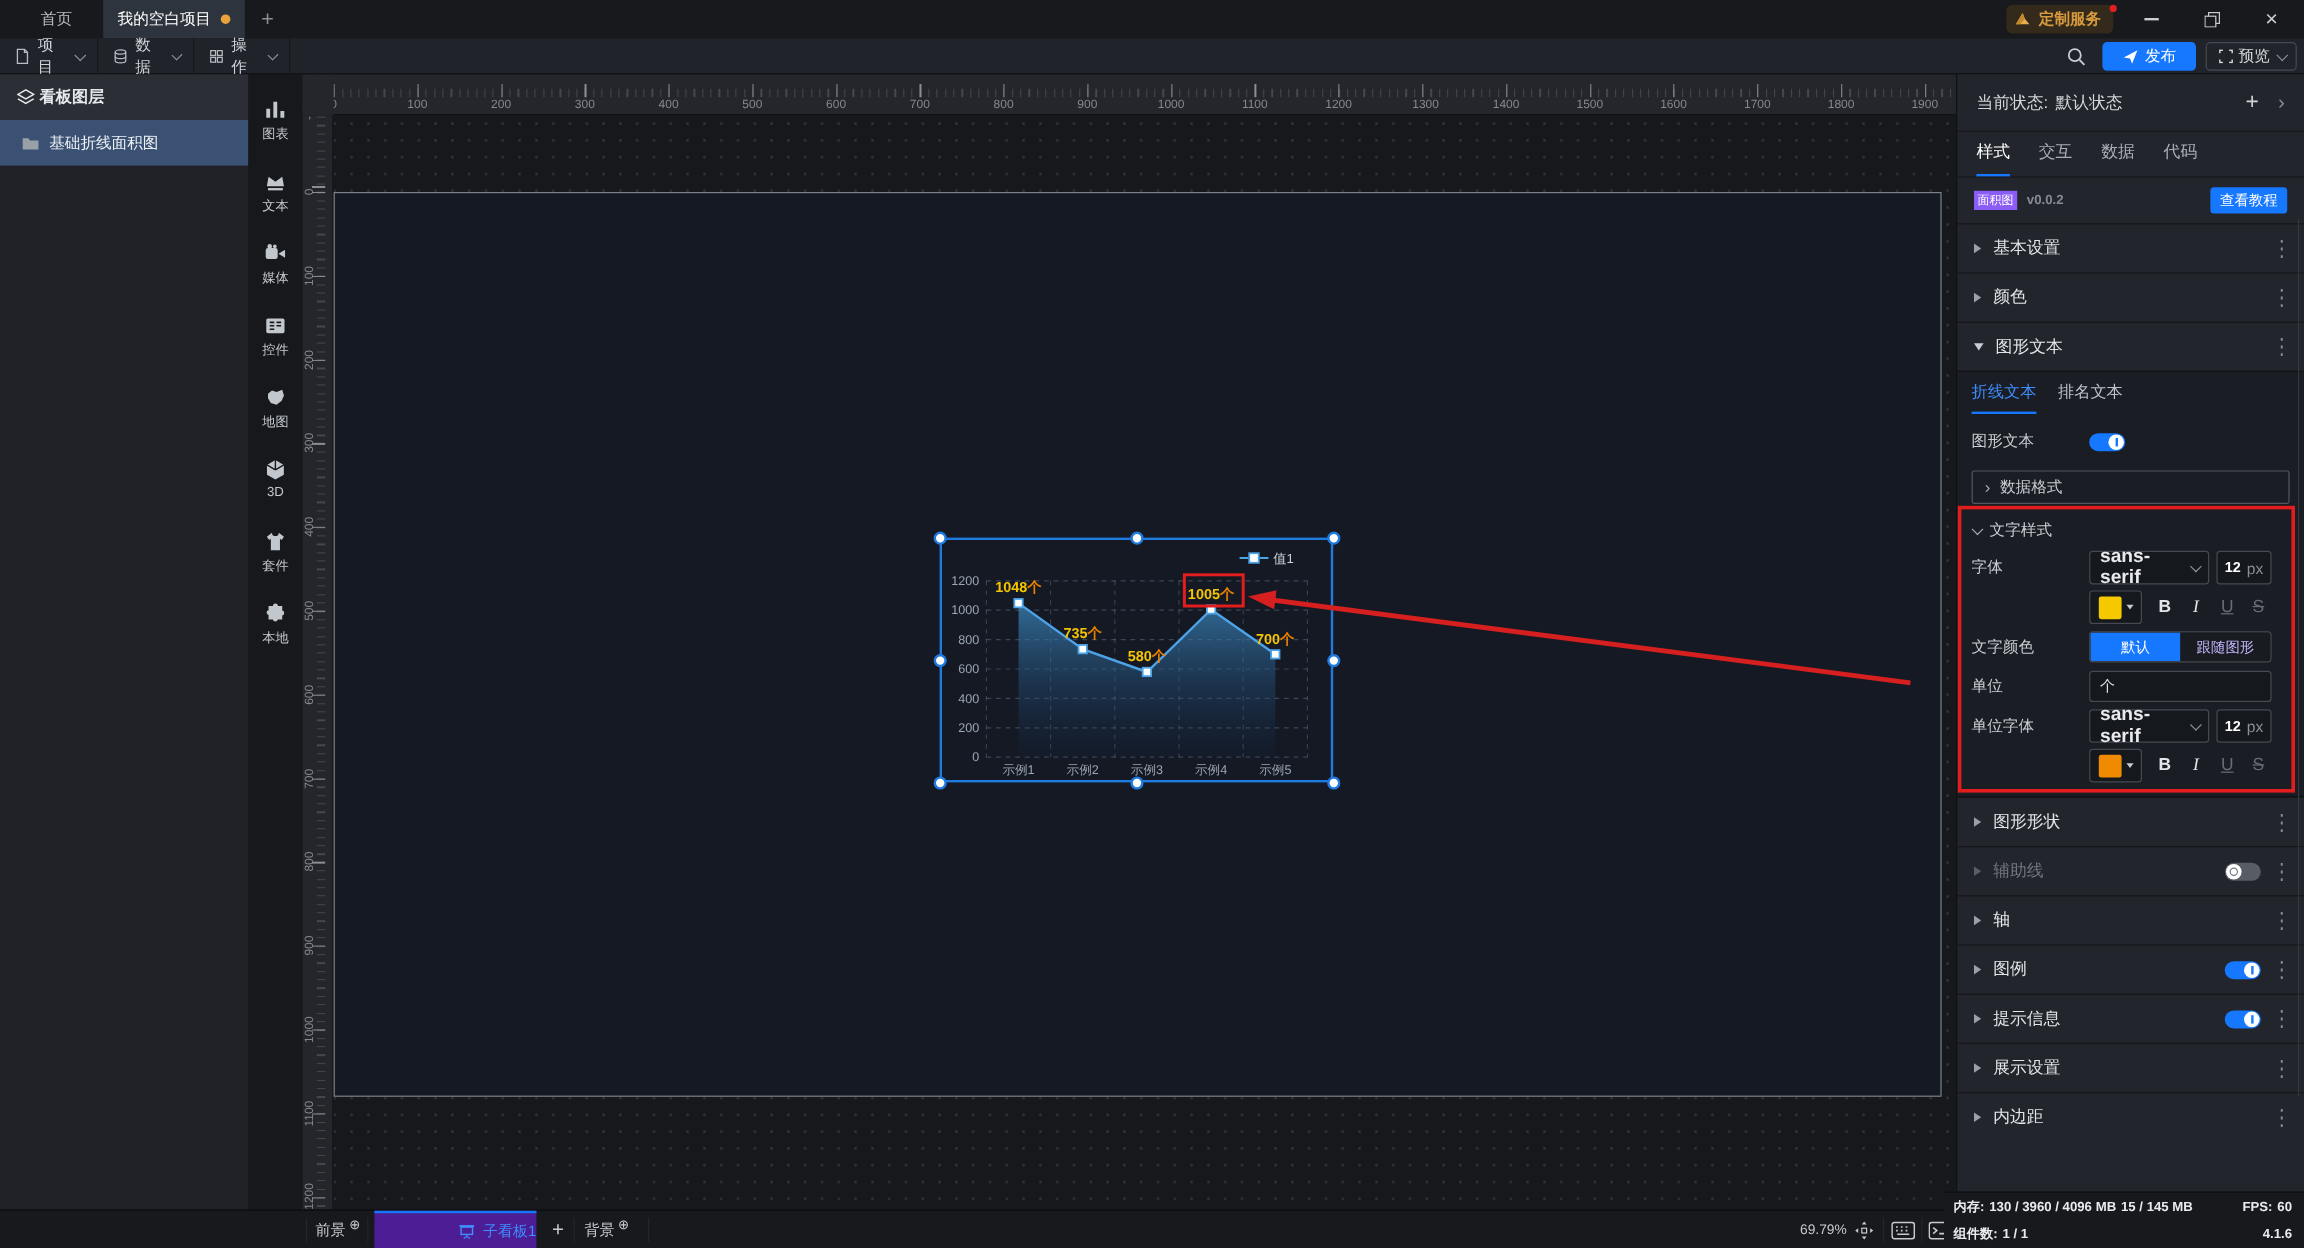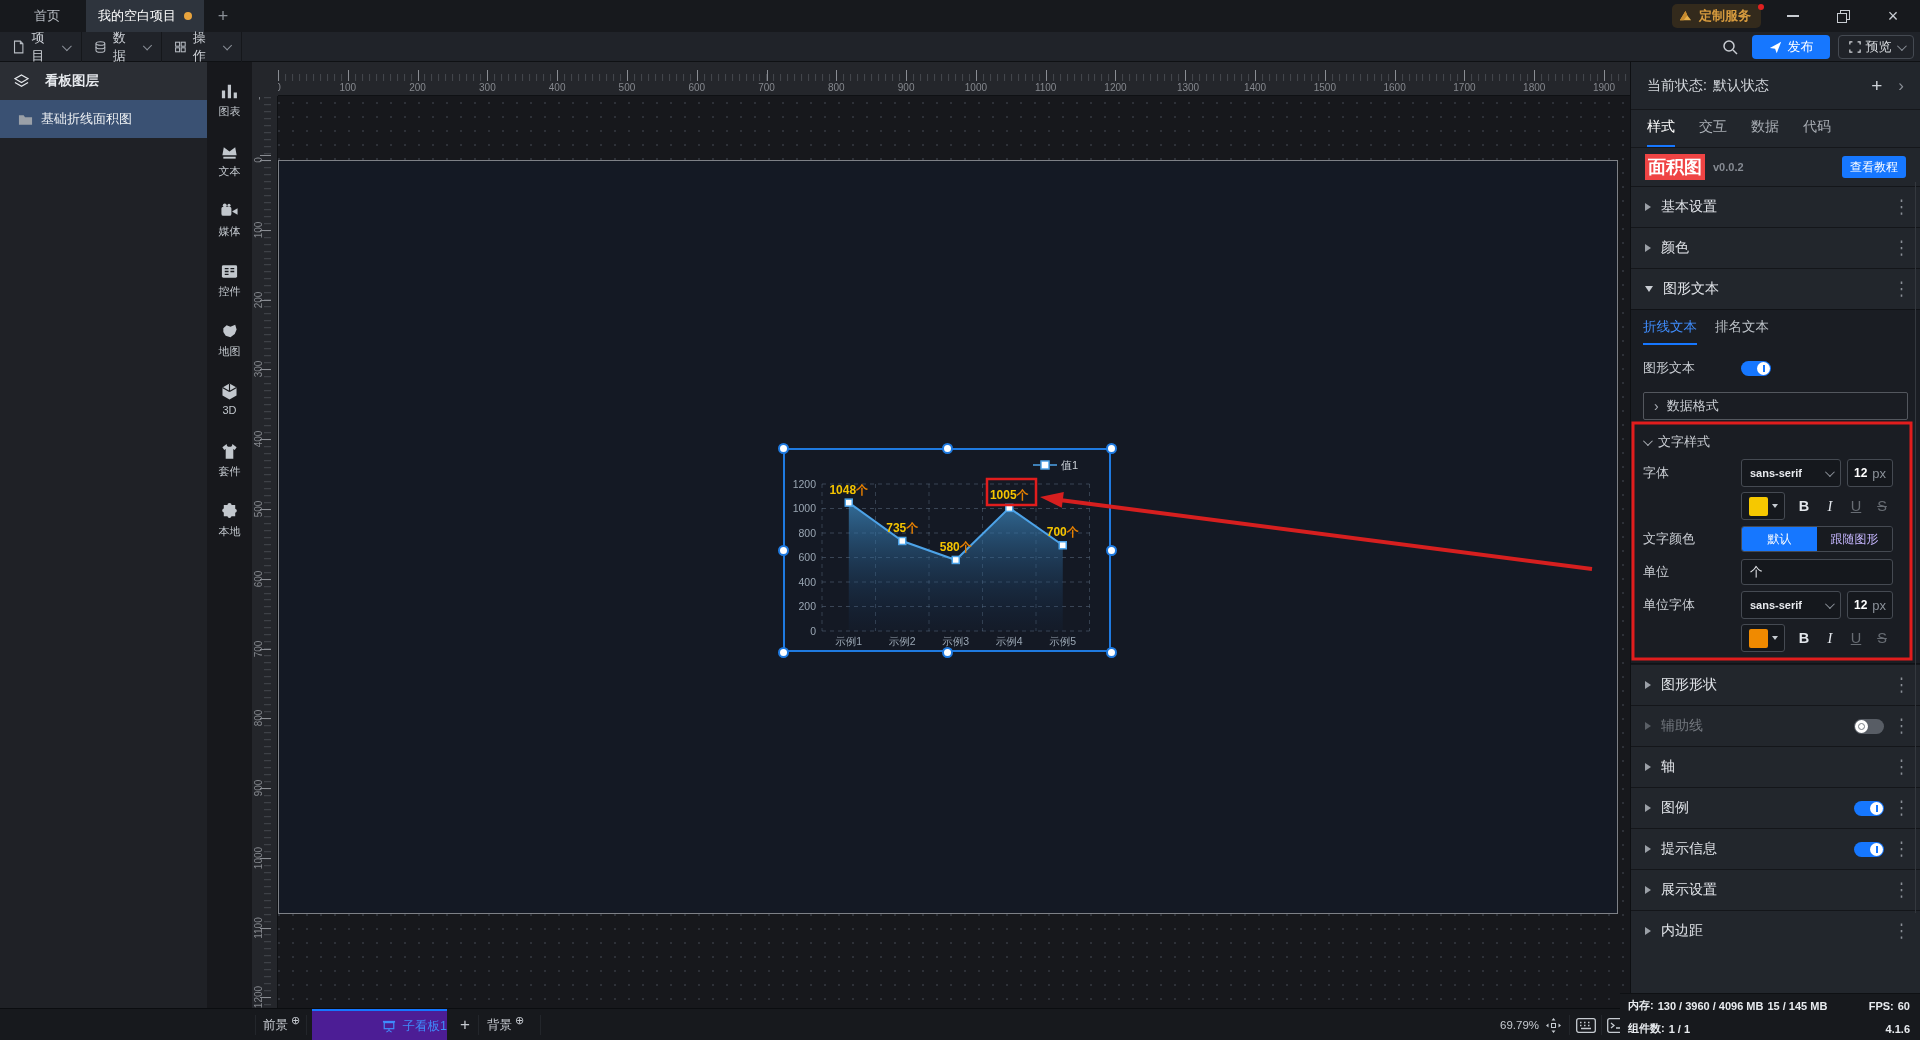--- a/index.html
+++ b/index.html
@@ -19,21 +19,21 @@
 
   
   #menubar { position:absolute; left:0; top:32px; width:1920px; height:30px; background:#202329; border-bottom:1px solid #0f1114; }
   .mb-item { position:absolute; top:0; height:30px; display:flex; align-items:center; gap:6px; font-size:13px; color:#ced2d8; padding:0 12px; border-right:1px solid #15171b; }
   .chev { width:7px; height:7px; border-right:1.5px solid #8a9098; border-bottom:1.5px solid #8a9098; transform:rotate(45deg) translateY(-2px); }
   #publish-btn { position:absolute; left:1752px; top:3px; width:78px; height:24px; background:#1677ff; border-radius:4px; color:#fff; font-size:13px; display:flex; align-items:center; justify-content:center; gap:6px; }
   #preview-btn { position:absolute; left:1838px; top:3px; width:76px; height:24px; border:1px solid #454a52; border-radius:4px; color:#d5d8dc; font-size:13px; display:flex; align-items:center; justify-content:center; gap:5px; }
 
   
   #sidebar { position:absolute; left:0; top:62px; width:207px; height:946px; background:#1f2126; }
-  #sidebar-header { height:38px; background:#2b2e34; display:flex; align-items:center; gap:16px; padding:0 14px; font-size:13.5px; font-weight:bold; color:#e6e9ed; }
+  #sidebar-header { height:38px; background:#2b2e34; display:flex; align-items:center; gap:4px; padding:0 14px; font-size:13.5px; font-weight:bold; color:#e6e9ed; }
   .layer-item { height:38px; display:flex; align-items:center; gap:8px; padding:0 18px; font-size:13px; color:#eef1f4; }
   .layer-item.sel { background:#3a5173; }
 
   
   #dock { position:absolute; left:207px; top:62px; width:45px; height:946px; background:#17181c; padding-top:20px; }
   .dock-item { height:60px; display:flex; flex-direction:column; align-items:center; gap:3px; color:#c2c7cd; }
   .dock-item svg { width:19px; height:19px; }
   .dock-label { font-size:11px; }
 
   
@@ -57,21 +57,21 @@
   
   #anno { position:absolute; left:0; top:0; width:1920px; height:1040px; pointer-events:none; z-index:60; }
 
   
   #inspector { position:absolute; left:1630px; top:62px; width:290px; height:931px; background:#22262c; border-left:1px solid #0e1013; font-size:13px; }
   #insp-state { height:48px; display:flex; align-items:center; padding:0 16px; gap:6px; font-size:14px; color:#d3d7dc; border-bottom:1px solid #15171b; }
   #insp-tabs { height:38px; display:flex; align-items:flex-end; gap:24px; padding:0 16px; border-bottom:1px solid #15171b; }
   .insp-tab { font-size:14px; color:#a9aeb5; padding-bottom:9px; border-bottom:2px solid transparent; }
   .insp-tab.active { color:#fff; border-bottom-color:#1677ff; }
   #insp-title { height:38px; display:flex; align-items:center; padding:0 14px; gap:8px; }
-  #comp-name { font-size:18px; font-weight:bold; color:#fff; background:#ef4444; padding:1px 3px; }
+  #comp-name { font-size:10px; font-weight:normal; color:#fff; background:#8b5cf6; padding:1px 3px; }
   #comp-ver { font-size:11px; color:#868b93; font-weight:bold; }
   #tutorial-btn { margin-left:auto; background:#1677ff; color:#fff; font-size:12px; border-radius:3px; height:22px; padding:0 8px; display:flex; align-items:center; }
   .sec { height:41px; display:flex; align-items:center; padding:0 14px; gap:10px; border-top:1px solid #14161a; }
   .sec-label { font-size:14px; color:#e2e5ea; }
   .sec.dim .sec-label { color:#71767d; }
   .caret-r { width:0; height:0; border-left:6px solid #9ba0a7; border-top:4.5px solid transparent; border-bottom:4.5px solid transparent; }
   .caret-d { width:0; height:0; border-top:6px solid #c9cdd3; border-left:4.5px solid transparent; border-right:4.5px solid transparent; }
   .sec.dim .caret-r { border-left-color:#5a5f66; }
   .spacer { flex:1; }
   .dm { color:#8a8f96; font-size:15px; transform:scaleY(1.25); width:12px; text-align:center; }
@@ -84,21 +84,21 @@
   #sp-tabs { height:34px; display:flex; gap:18px; align-items:flex-start; }
   .sp-tab { font-size:13.5px; color:#bdc2c8; padding-bottom:7px; border-bottom:2px solid transparent; }
   .sp-tab.active { color:#3f8cfb; border-bottom-color:#1677ff; }
   .sp-row { height:32px; display:flex; align-items:center; }
   .sp-label { width:98px; font-size:13px; color:#c9cdd3; }
   #df-box { height:28px; border:1px solid #53575e; border-radius:2px; display:flex; align-items:center; gap:8px; padding:0 10px; margin:8px 0; color:#c9cdd3; }
   .chev-r-sm { color:#a9aeb5; font-size:14px; }
   #ts-head { height:28px; display:flex; align-items:center; gap:8px; color:#c9cdd3; margin-top:6px; }
   .chev-d-sm { width:7px; height:7px; border-right:1.5px solid #a9aeb5; border-bottom:1.5px solid #a9aeb5; transform:rotate(45deg) translateY(-2px); }
   .ctrl { display:flex; gap:6px; align-items:center; }
-  .sel-box { width:100px; height:28px; background:#15181d; border:1px solid #454a52; border-radius:3px; display:flex; align-items:center; justify-content:space-between; padding:0 8px; font-size:11px; font-weight:bold; color:#e8eaee; }
+  .sel-box { width:100px; height:28px; background:#15181d; border:1px solid #454a52; border-radius:3px; display:flex; align-items:center; justify-content:space-between; padding:0 8px; font-size:16px; font-weight:bold; color:#e8eaee; }
   .size-box { width:46px; height:28px; background:#15181d; border:1px solid #454a52; border-radius:3px; display:flex; align-items:center; justify-content:space-between; padding:0 6px; }
   .size-num { font-size:12px; font-weight:bold; color:#fff; } .size-px { font-size:13px; color:#8a9098; }
   .swatch-box { width:44px; height:28px; background:#15181d; border:1px solid #454a52; border-radius:3px; display:flex; align-items:center; justify-content:center; gap:4px; }
   .swatch { width:19px; height:19px; border-radius:2px; }
   .sw-arrow { width:0; height:0; border-top:4px solid #c6cbd1; border-left:3.5px solid transparent; border-right:3.5px solid transparent; }
   .bius { display:flex; align-items:center; }
   .bius span { width:26px; text-align:center; font-size:14.5px; }
   .bi-b { font-weight:bold; color:#e3e7ec; } .bi-i { font-style:italic; color:#e3e7ec; font-family:"Liberation Serif",serif; }
   .bi-u { color:#686d74; text-decoration:underline; } .bi-s { color:#686d74; text-decoration:line-through; }
   .seg { width:152px; height:26px; border:1px solid #454a52; border-radius:3px; overflow:hidden; display:flex; }

